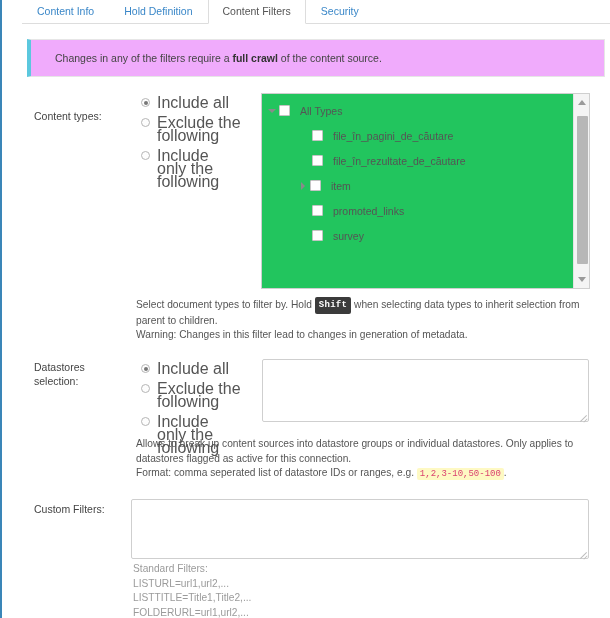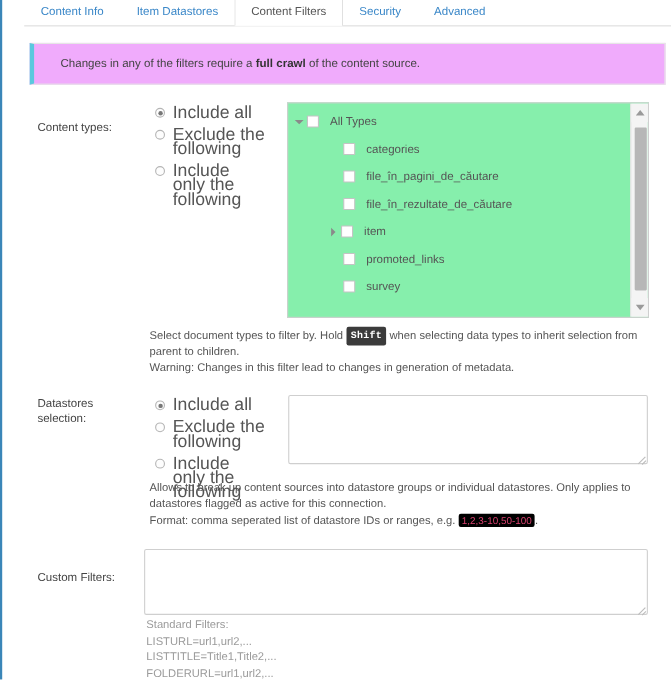--- a/index.html
+++ b/index.html
@@ -114,21 +114,21 @@
     line-height: 13px;
     width: 86px;
   }
 
   
   .tree-panel {
     position: absolute;
     left: 261px; top: 93px;
     width: 329px; height: 196px;
     border: 1px solid #cfcfcf;
-    background: #86efac;
+    background: #22c55e;
     overflow: hidden;
   }
   .tree-inner {
     position: absolute;
     left: 0; top: 0;
     width: 312px; height: 194px;
     padding: 4px 0 0 0;
   }
   .tree-node {
     display: flex;
@@ -223,24 +223,24 @@
     color: #ffffff;
     font-family: "Liberation Mono", monospace;
     font-size: 9px;
     font-weight: bold;
     padding: 1px 4px;
     border-radius: 2px;
     vertical-align: 1px;
     letter-spacing: 0.3px;
   }
   .code {
-    font-family: Liberation Sans, sans-serif;
+    font-family: Liberation Mono, monospace;
     font-size: 9px;
     color: #d9416f;
-    background: #000000;
+    background: #fef9c3;
     padding: 1px 3px;
     border-radius: 2px;
   }
 
   
   .ta {
     position: absolute;
     border: 1px solid #cfcfcf;
     background: #ffffff;
     border-radius: 2px;
@@ -276,24 +276,23 @@
 </style>
 </head>
 <body>
 
 <div id="page">
 
   <div class="left-rail"></div>
 
   <div class="tabbar">
     <div class="tab">Content Info</div>
-    <div class="tab">Item Datastores</div>
+    <div class="tab">Hold Definition</div>
     <div class="tab active">Content Filters</div>
     <div class="tab">Security</div>
-    <div class="tab">Advanced</div>
   </div>
 
   <div class="alert">
     <div class="alert-text"><span>Changes in any of the filters require a </span><b>full crawl</b><span> of the content source.</span></div>
   </div>
 
   <div class="field-label" style="left:34px; top:96px;margin-top:13px;">Content types:</div>
 
   <div class="radio-group" style="left:141px; top:96px; width:100px;">
     <div class="radio-row">
@@ -312,24 +311,20 @@
 
   <div class="tree-panel">
     <div class="tree-inner">
       <div class="tree-node lvl0">
         <span class="twisty open"></span>
         <span class="tree-check"></span>
         <span class="tree-text">All Types</span>
       </div>
       <div class="tree-node lvl2">
         <span class="tree-check"></span>
-        <span class="tree-text">categories</span>
-      </div>
-      <div class="tree-node lvl2">
-        <span class="tree-check"></span>
         <span class="tree-text">file_în_pagini_de_căutare</span>
       </div>
       <div class="tree-node lvl2">
         <span class="tree-check"></span>
         <span class="tree-text">file_în_rezultate_de_căutare</span>
       </div>
       <div class="tree-node" style="padding-left:36px;">
         <span class="twisty closed"></span>
         <span class="tree-check"></span>
         <span class="tree-text">item</span>
@@ -374,21 +369,21 @@
   </div>
 
   <textarea class="ta" style="left: 262px; top: 359px; width: 327px; height: 63px;"></textarea>
   <div class="ta-grip" style="left:578px; top:412px;"></div>
 
   <div class="help" style="left:136px; top:437px; width:468px;">
     <span>Allows to break up content sources into datastore groups or individual datastores. Only applies to datastores flagged as active for this connection.</span><br>
     <span>Format: comma seperated list of datastore IDs or ranges, e.g. </span><span class="code">1,2,3-10,50-100</span><span>.</span>
   </div>
 
-  <div class="field-label" style="left:34px; top:502px;margin-top:16px;">Custom Filters:</div>
+  <div class="field-label" style="left:34px; top:502px;">Custom Filters:</div>
 
   <textarea class="ta" style="left: 131px; top: 499px; width: 458px; height: 60px;"></textarea>
   <div class="ta-grip" style="left:578px; top:549px;"></div>
 
   <div class="std-filters" style="left:133px; top:562px; width:300px;">Standard Filters:
 LISTURL=url1,url2,...
 LISTTITLE=Title1,Title2,...
 FOLDERURL=url1,url2,...</div>
 
 </div>

